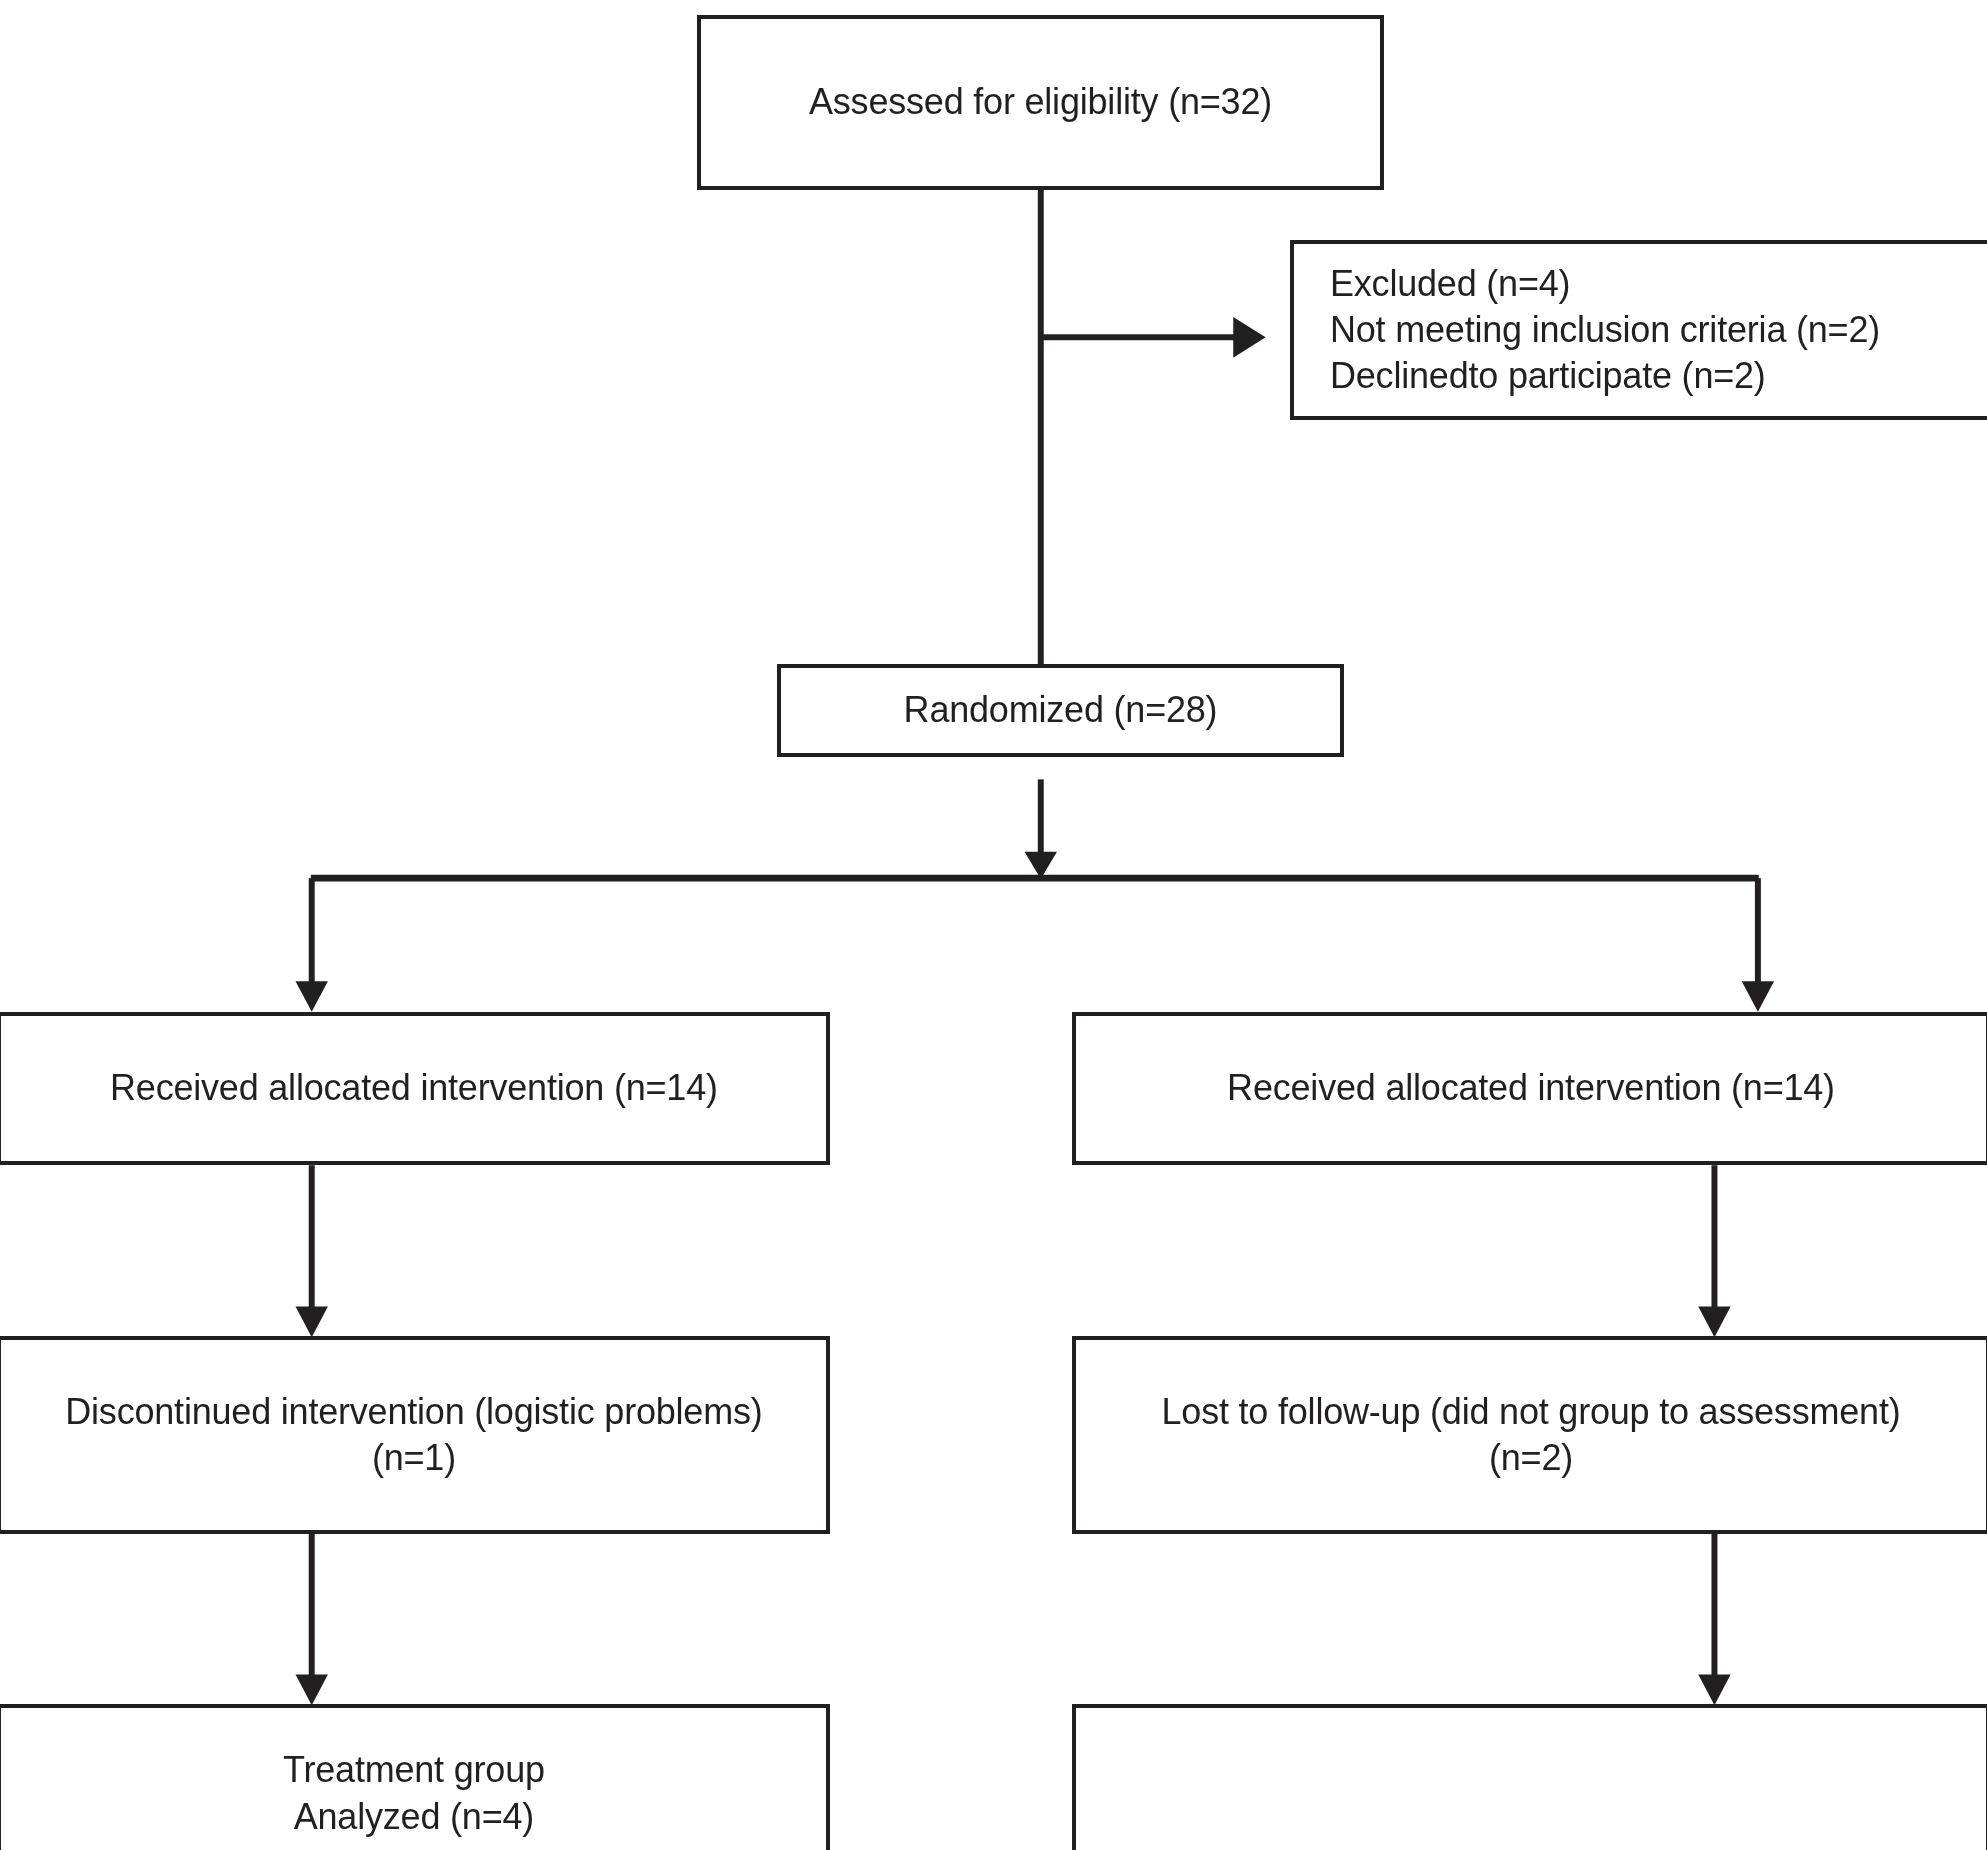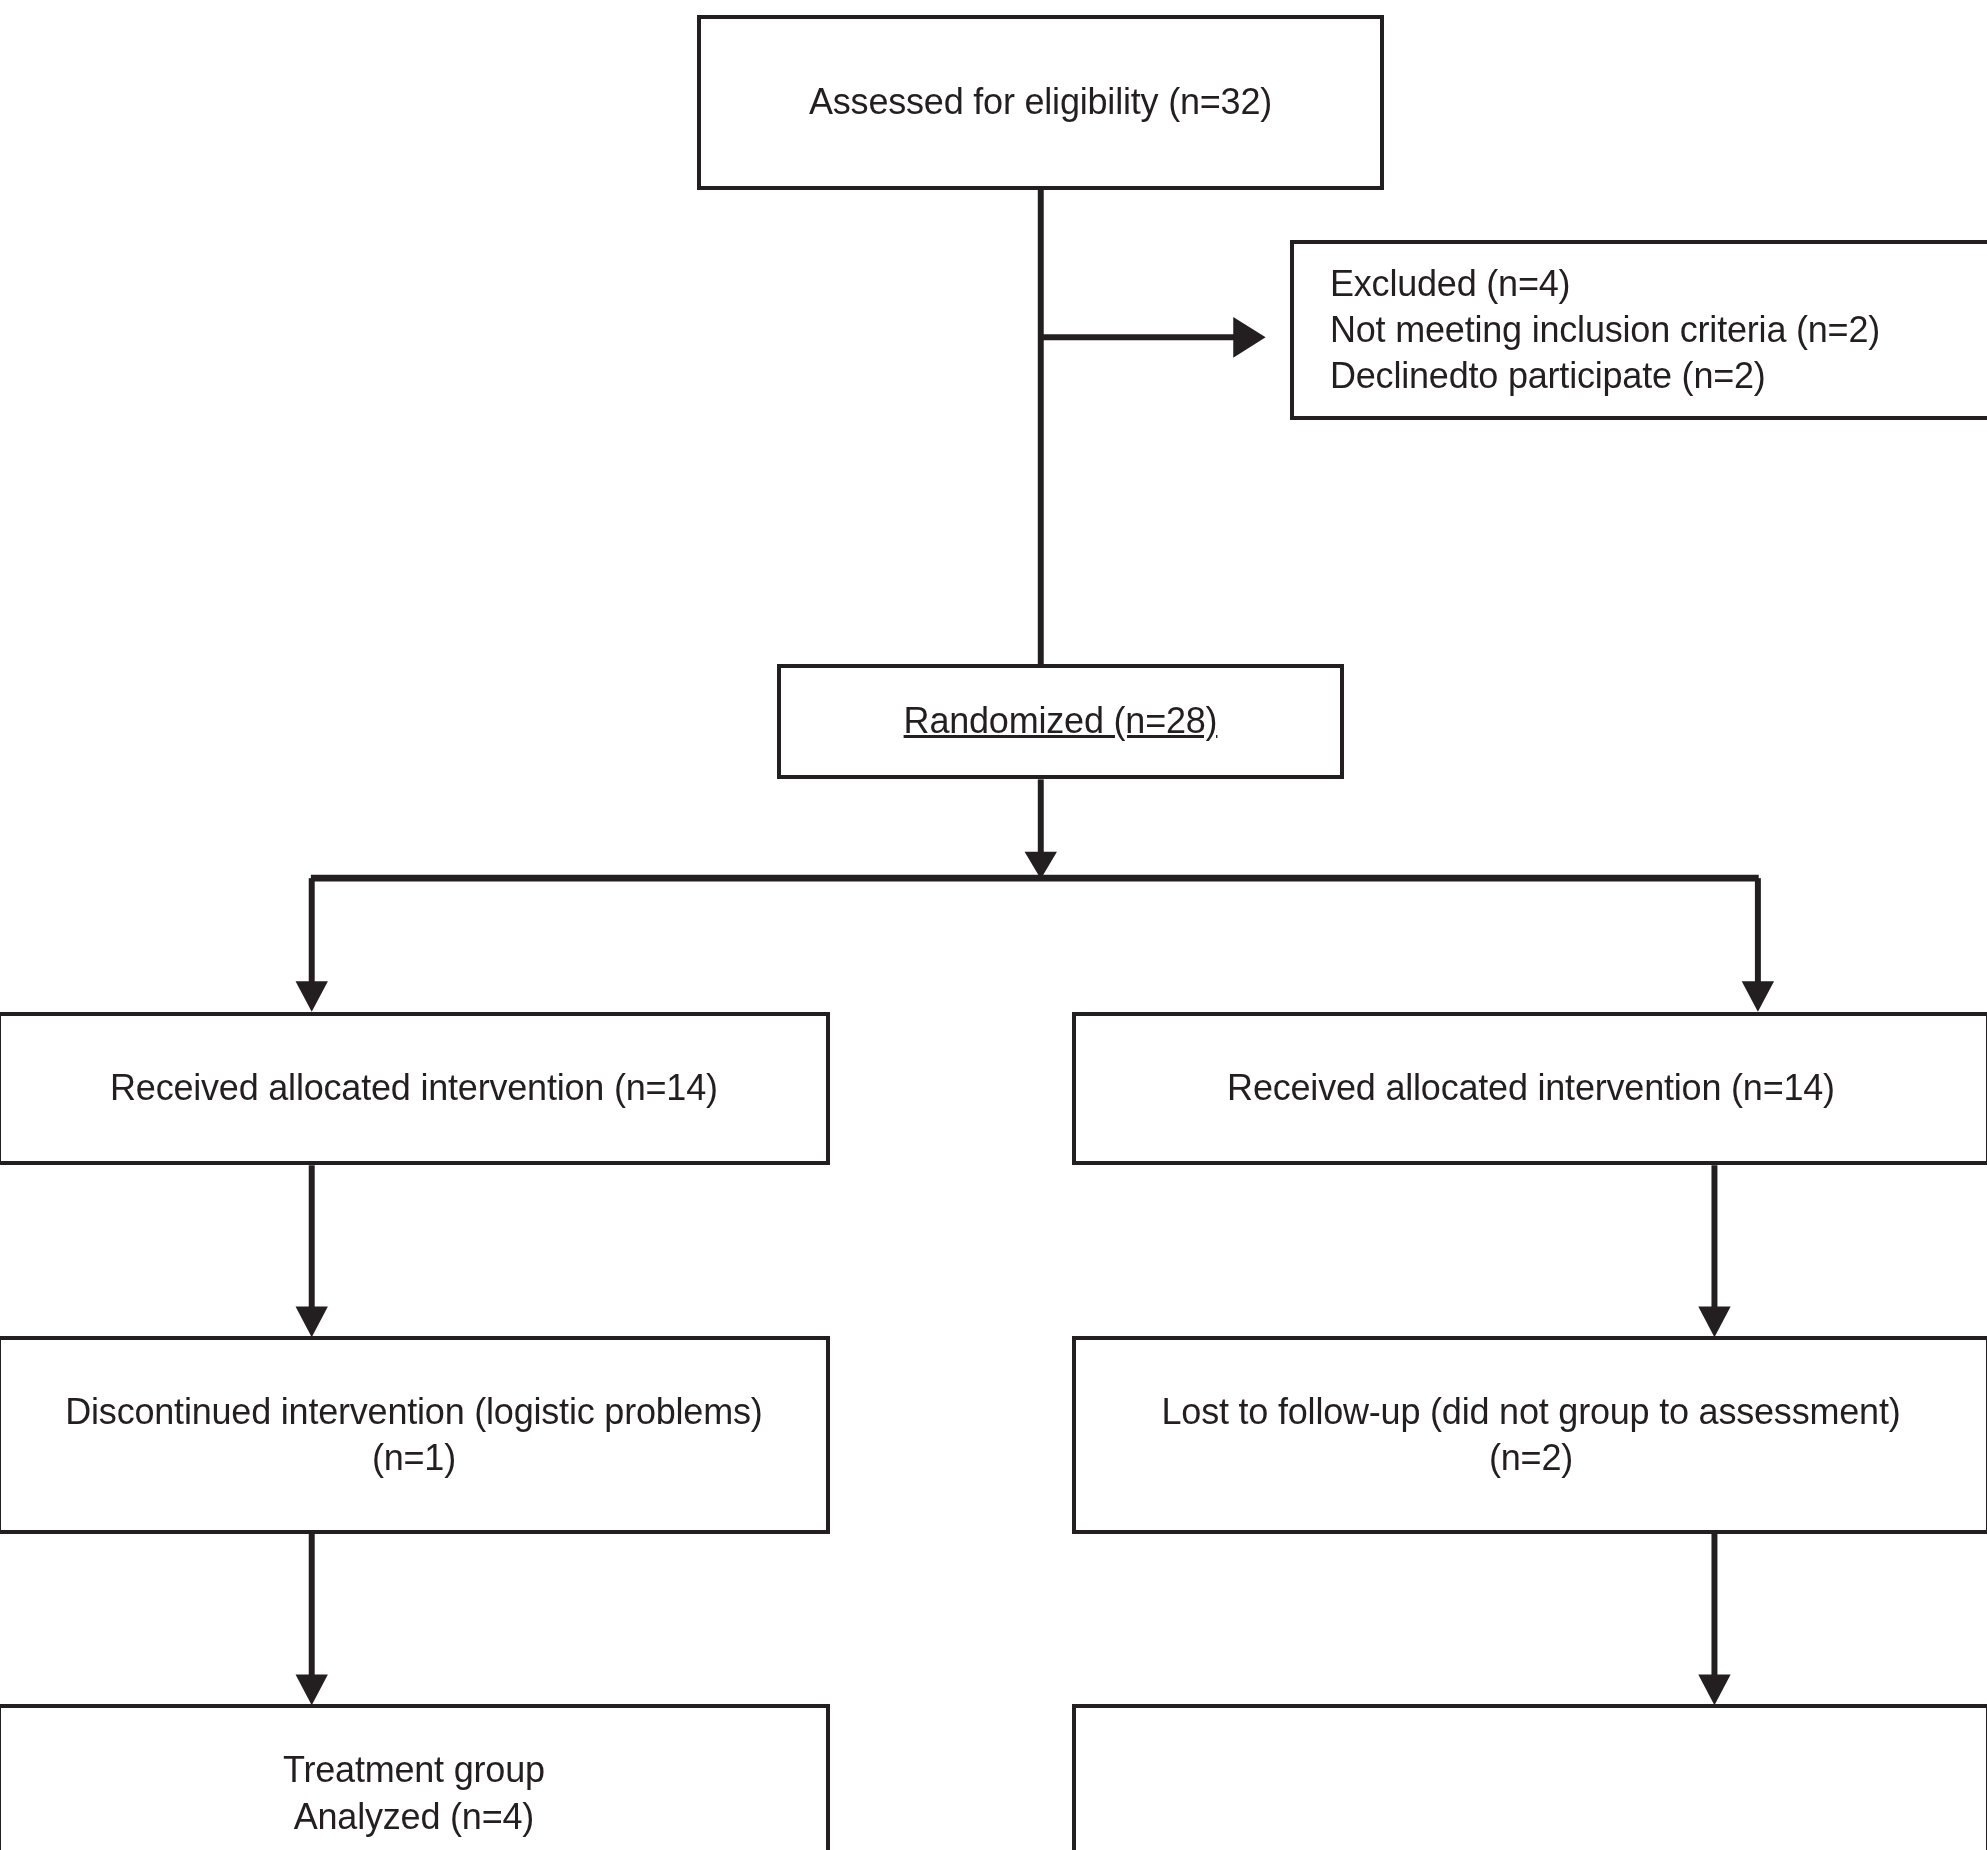--- a/index.html
+++ b/index.html
@@ -112,21 +112,21 @@
   </div>
 
   <div class="node left-align" style="left:1290px; top:240px; width:710px; height:180px;">
     <span class="lines">
       <span class="line">Excluded (n=4)</span>
       <span class="line">Not meeting inclusion criteria (n=2)</span>
       <span class="line">Declinedto participate (n=2)</span>
     </span>
   </div>
 
-  <div class="node" style="left:777px; top:664px; width:567px; height:115px;text-decoration:underline;">
+  <div class="node" style="left:777px; top:664px; width:567px; height:93px;">
     <span class="lines">
       <span class="line">Randomized (n=28)</span>
     </span>
   </div>
 
   <div class="node" style="left:-2.6px; top:1012px; width:833px; height:153px;">
     <span class="lines">
       <span class="line">Received allocated intervention (n=14)</span>
     </span>
   </div>

